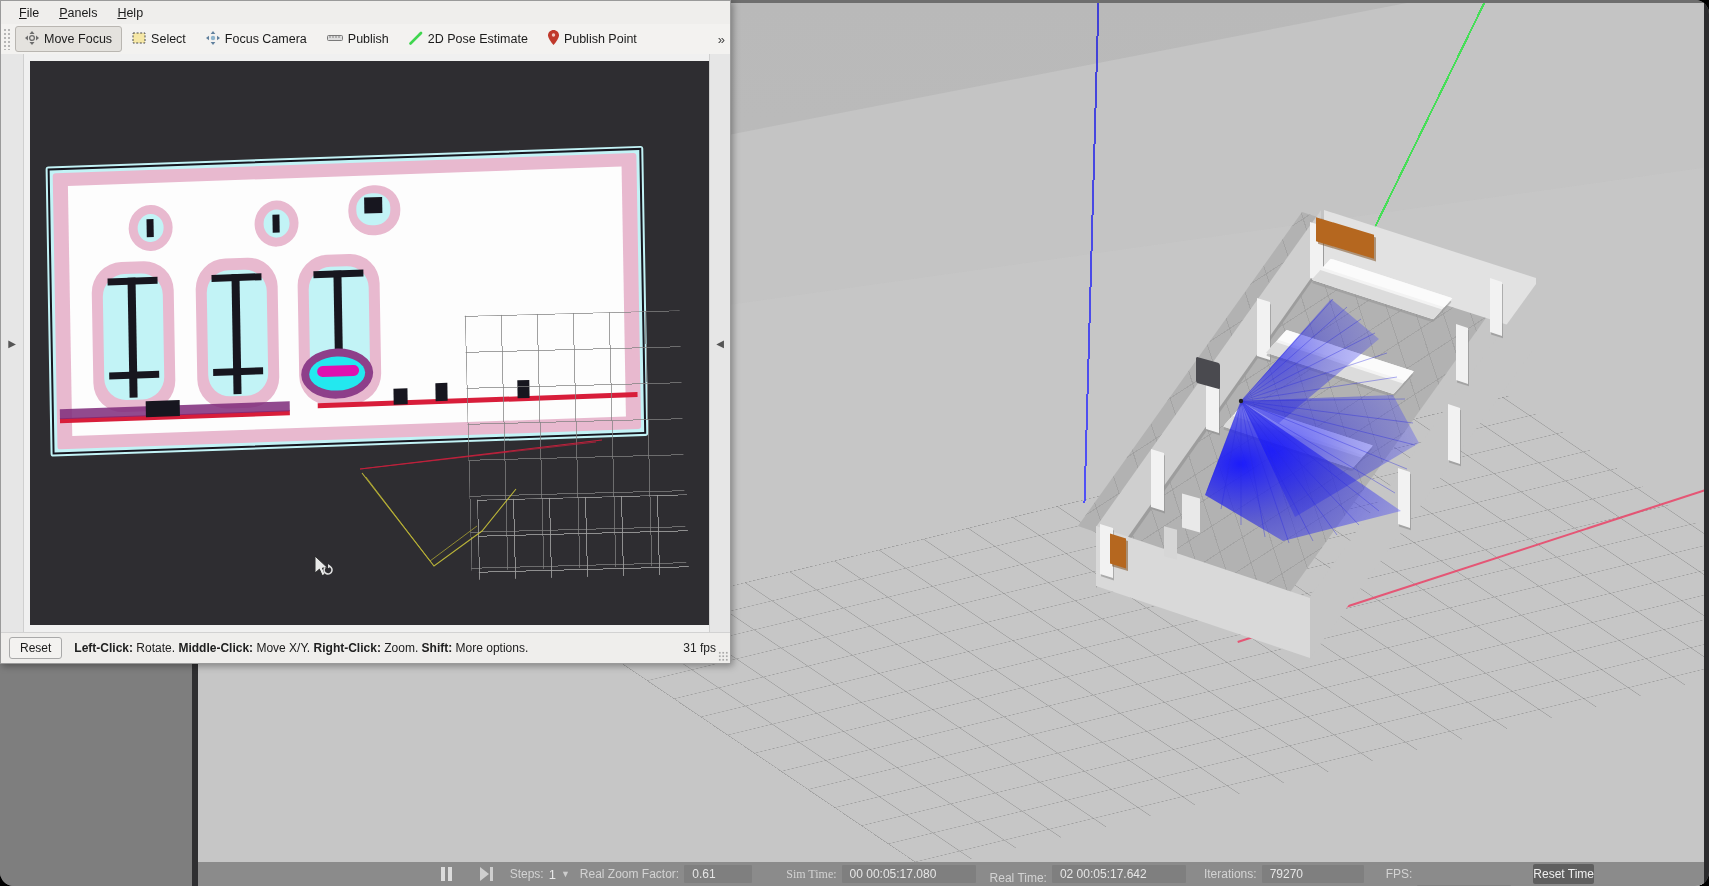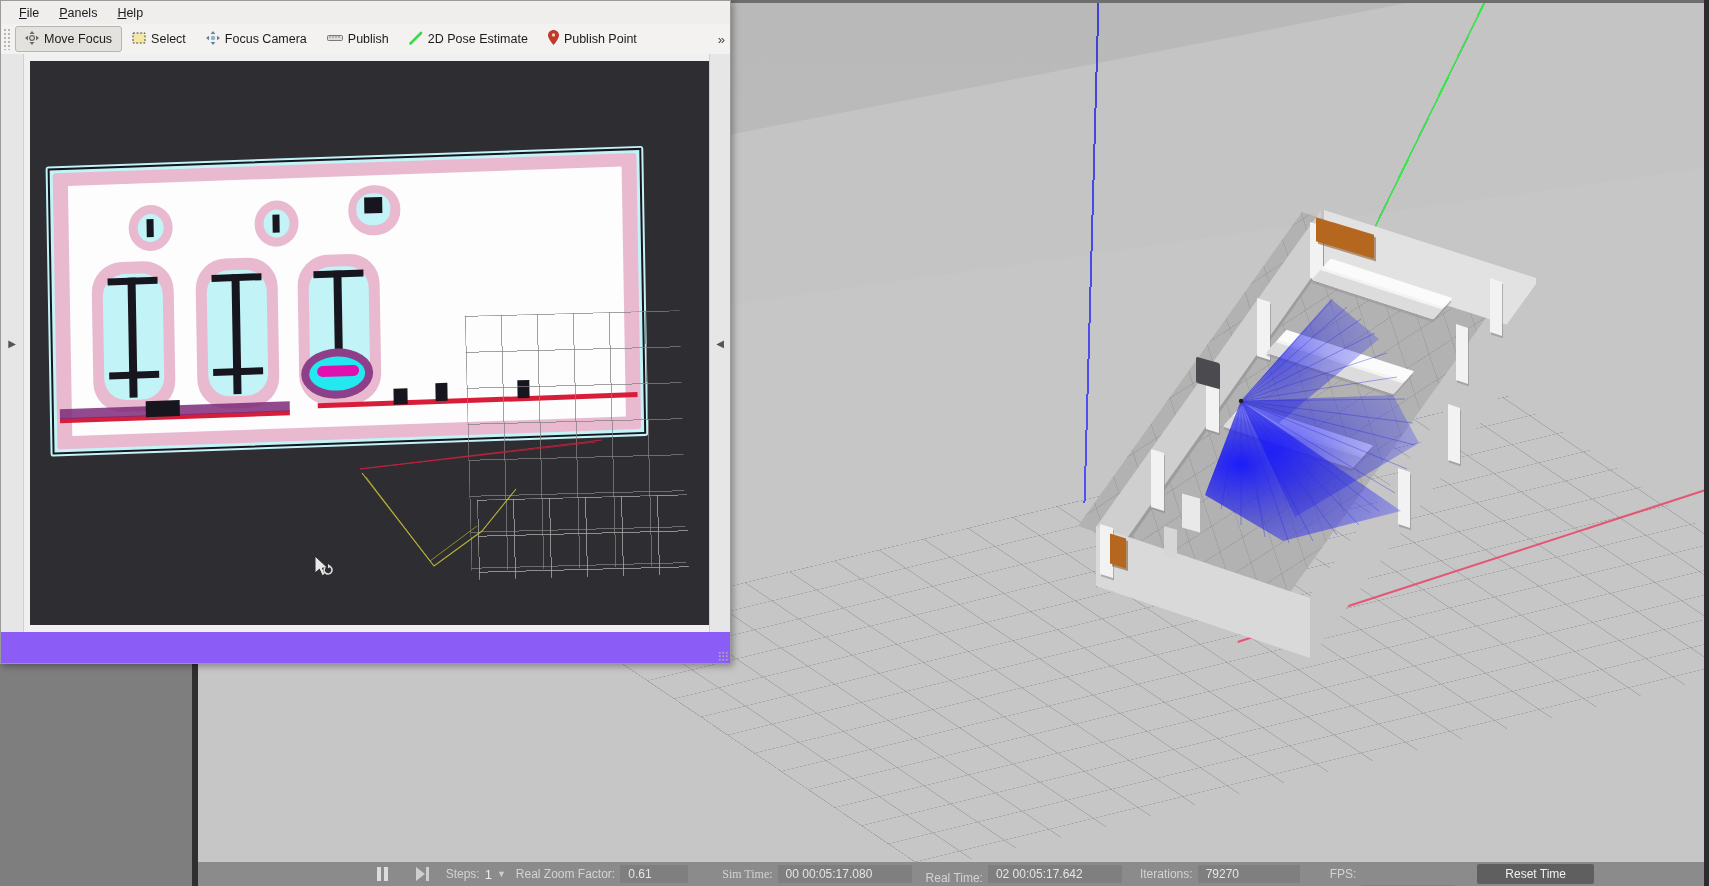--- a/index.html
+++ b/index.html
@@ -1,21 +1,21 @@
 <!DOCTYPE html>
 <html><head>
 <meta charset="utf-8">
 <title>RViz + Gazebo</title>
 <style>
   html,body{margin:0;padding:0;background:#000;}
   body{width:1709px;height:886px;overflow:hidden;font-family:"Liberation Sans",sans-serif;}
   #root{position:relative;width:1709px;height:886px;overflow:hidden;}
 
   
-  #gazebo{position:absolute;left:0;top:0;width:1709px;height:886px;background:#808080;overflow:hidden;}
+  #gazebo{position:absolute;left:0;top:0;width:1709px;height:886px;background:#808080;overflow:hidden;border-radius:14px;}
   #gz-topline{position:absolute;left:0;top:0;width:1709px;height:3px;background:#6e6e6e;}
   #gz-leftpanel{position:absolute;left:0;top:3px;width:192px;height:883px;background:#7e7e7e;}
   #gz-leftpanel-edge{position:absolute;left:192px;top:3px;width:6px;height:883px;background:#2f2f31;}
   #gz-rightedge{position:absolute;right:0;top:0;width:5px;height:886px;background:#2c2c2e;}
 
   
   #gz-scene{position:absolute;left:198px;top:3px;width:1506px;height:883px;overflow:hidden;
     background:linear-gradient(180deg,#b9b9b9 0%,#bcbcbc 40%,#c0c0c0 100%);}
   
   .gz-groundplane{position:absolute;left:-200px;top:60px;width:2200px;height:1200px;
@@ -80,21 +80,21 @@
      box-shadow:2px 3px 0 rgba(150,150,150,.55);}
   .bench .seat{position:absolute;left:0;top:0;width:100%;height:42%;background:#fbfbfb;}
   .bench .back{position:absolute;left:0;bottom:0;width:100%;height:46%;background:#dcdcdc;}
   .boxobj{position:absolute;background:#b5671f;box-shadow:2px 2px 0 rgba(120,70,20,.5);}
 
   
   #laserfan{position:absolute;left:985px;top:270px;width:330px;height:290px;pointer-events:none;}
 
   
   #rviz{position:absolute;left:0;top:0;width:731px;height:664px;
-     background:#8b5cf6;border:1px solid #9a9a9a;box-sizing:border-box;
+     background:#0ea5e9;border:1px solid #9a9a9a;box-sizing:border-box;
      box-shadow:2px 2px 7px rgba(0,0,0,.35);}
   #rviz-menubar{position:absolute;left:0;top:0;width:100%;height:23px;background:#efeeec;
      display:flex;align-items:center;padding-left:8px;box-sizing:border-box;}
   .menu-item{font-size:12.5px;color:#1b1b1b;padding:2px 10px;cursor:default;}
   .menu-item u{text-decoration:underline;}
   #rviz-toolbar{position:absolute;left:0;top:23px;width:100%;height:30px;
      background:#f3f2f0;border-bottom:1px solid #c8c8c8;display:flex;align-items:center;}
   .tb-grip{width:9px;height:22px;margin-left:2px;margin-right:3px;
      background-image:radial-gradient(circle,#b6b6b6 1px,transparent 1.2px);
      background-size:4px 4px;}
@@ -154,21 +154,21 @@
   
   #gz-bottombar{position:absolute;left:198px;bottom:0;width:1506px;height:24px;
      background:#8b8b8b;display:flex;align-items:center;color:#d8d8d8;font-size:12px;gap:0;}
   .gz-sp{flex:1;}
   .gz-iconbtn{display:inline-flex;align-items:center;justify-content:center;width:26px;height:20px;
      color:#e2e2e2;}
   .gz-lbl{color:#d3d3d3;margin-left:10px;margin-right:5px;white-space:nowrap;}
   .gz-val{background:#7f7f7f;color:#e6e6e6;padding:2px 8px;min-width:52px;display:inline-block;
      border-radius:1px;white-space:nowrap;}
   .gz-val.wide{min-width:118px;}
-  #gz-reset-time{background:#5f5f5f;color:#f0f0f0;padding:3px 28px;margin-left:22px;margin-right:110px;
+  #gz-reset-time{background:#5f5f5f;color:#f0f0f0;padding:3px 0;margin-left:22px;margin-right:110px;
      border-radius:2px;white-space:nowrap;}
 </style>
 </head>
 <body>
 
 <div id="root">
 
   <div id="gazebo">
     <div id="gz-topline"></div>
     <div id="gz-leftpanel"></div>
@@ -282,21 +282,21 @@
       <span style="color:#e8e8e8;font-size:13px;">1</span>
       <span style="margin-left:5px;color:#cdcdcd;font-size:9px;">▼</span>
       <span class="gz-lbl">Real Zoom Factor:</span>
       <span class="gz-val">0.61</span>
       <span class="gz-lbl" style="margin-left:34px;font-family:Liberation Serif, serif;">Sim Time:</span>
       <span class="gz-val wide">00 00:05:17.080</span>
       <span class="gz-lbl" style="margin-left:14px;margin-top:8px;">Real Time:</span>
       <span class="gz-val wide">02 00:05:17.642</span>
       <span class="gz-lbl" style="margin-left:18px;">Iterations:</span>
       <span class="gz-val" style="min-width:86px;">79270</span>
-      <span class="gz-lbl" style="margin-left:30px;">FPS:</span>
+      <span class="gz-lbl" style="margin-left:22px;">FPS:</span>
       <span class="gz-val" style="min-width:78px;margin-top:40px;">62.53</span>
       <span id="gz-reset-time">Reset Time</span>
     </div>
   </div>
 
   <div id="rviz">
 
     <div id="rviz-menubar">
       <div class="menu-item"><u>F</u><span>ile</span></div>
       <div class="menu-item"><u>P</u><span>anels</span></div>
@@ -474,16 +474,23 @@
         <svg id="cursor" viewBox="0 0 26 30">
           <polygon points="0,0 0,17 4.4,13.2 7.2,19.6 10.2,18.3 7.4,12.1 12.6,11.8" fill="#e9e9e9" stroke="#2a2a2a" stroke-width="1"></polygon>
           <g transform="translate(13,14)">
             <path d="M0,-4 A4,4 0 1,1 -3,-2.6" fill="none" stroke="#e0e0e0" stroke-width="1.6"></path>
             <polygon points="0,-6 3.1,-3.6 0,-1.8" fill="#e0e0e0"></polygon>
           </g>
         </svg>
       </div>
     </div>
 
+    <div id="rviz-statusbar">
+      <div id="reset-btn">Reset</div>
+      <div id="rviz-hint">
+        <b>Left-Click:</b><span> Rotate. </span><b>Middle-Click:</b><span> Move X/Y. </span><b>Right-Click:</b><span> Zoom. </span><b>Shift:</b><span> More options.</span>
+      </div>
+      <div id="rviz-fps">31 fps</div>
+    </div>
     <div id="rviz-sizegrip"></div>
   </div>
 
 </div>
 
 </body></html>

